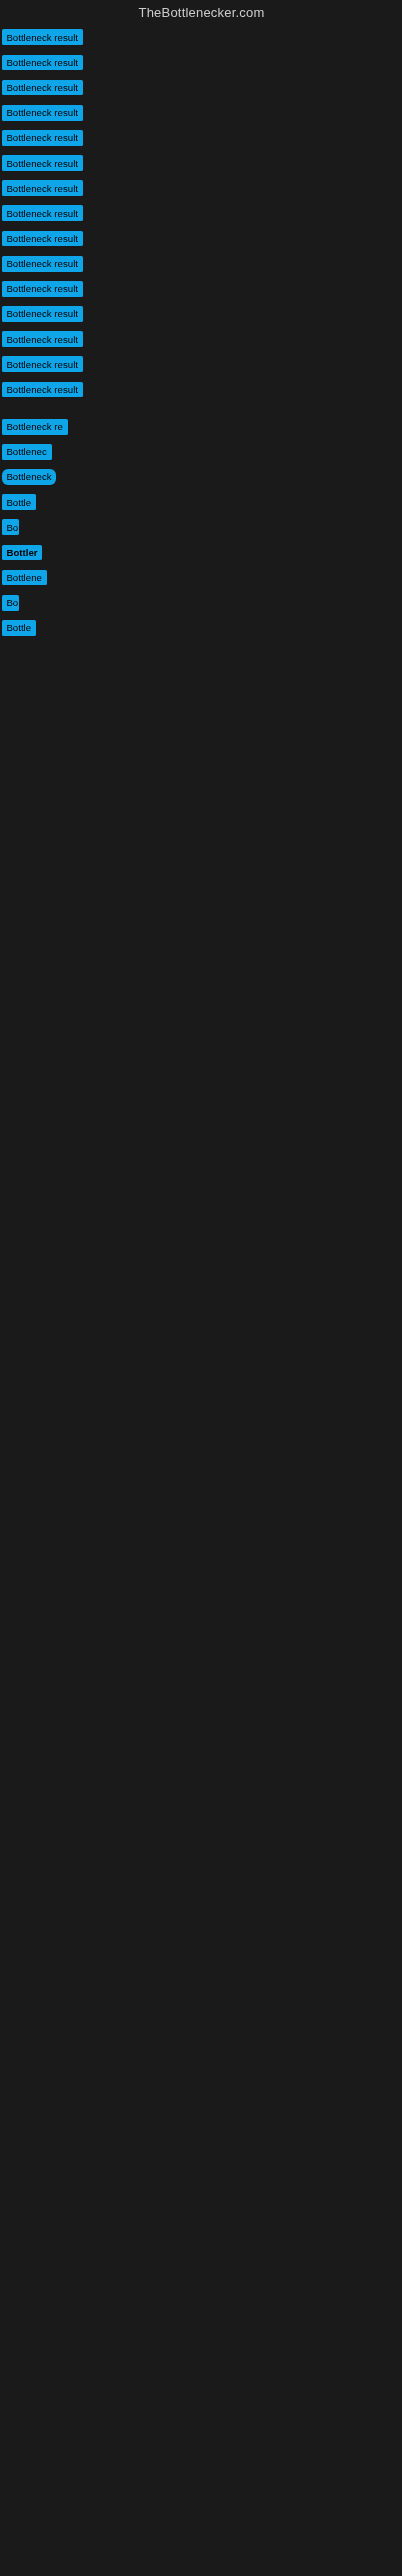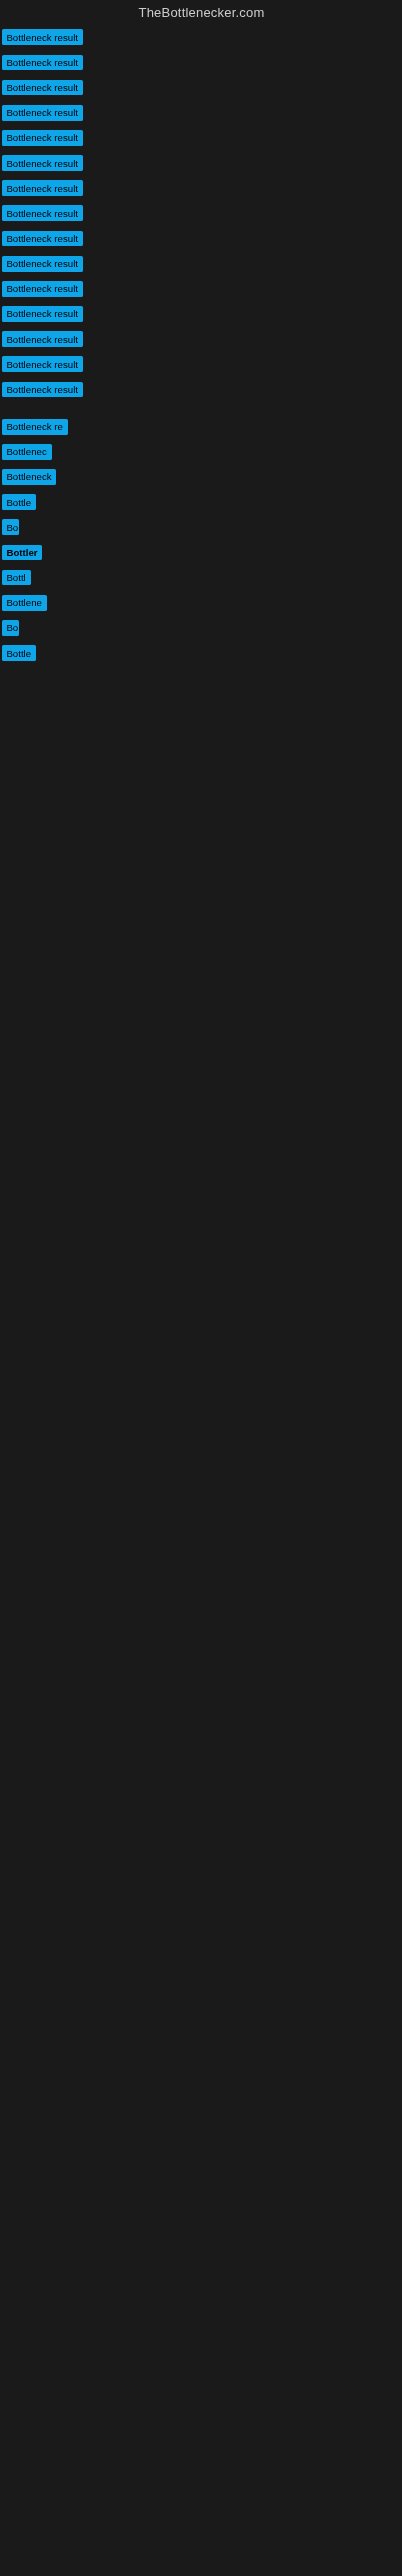--- a/index.html
+++ b/index.html
@@ -57,22 +57,21 @@
     <div class="bottleneck-item"><span class="bottleneck-badge" style="max-width: 93px;">Bottleneck result</span></div>
     <div class="bottleneck-item"><span class="bottleneck-badge" style="max-width: 93px;">Bottleneck result</span></div>
     <div class="bottleneck-item"><span class="bottleneck-badge" style="max-width: 93px;">Bottleneck result</span></div>
     <div class="bottleneck-item"><span class="bottleneck-badge" style="max-width: 93px;">Bottleneck result</span></div>
     <div class="bottleneck-item"><span class="bottleneck-badge" style="max-width: 93px;">Bottleneck result</span></div>
     <div class="bottleneck-item"><span class="bottleneck-badge" style="max-width: 93px;">Bottleneck result</span></div>
     <div class="bottleneck-item"><span class="bottleneck-badge" style="max-width: 93px;">Bottleneck result</span></div>
     <div class="bottleneck-item"><span class="bottleneck-badge" style="max-width: 93px;">Bottleneck result</span></div>
     <div class="bottleneck-item"><span class="bottleneck-badge" style="max-width: 71px; margin-top: 12px;">Bottleneck re</span></div>
     <div class="bottleneck-item"><span class="bottleneck-badge" style="max-width: 52px;">Bottlenec</span></div>
-    <div class="bottleneck-item"><span class="bottleneck-badge" style="max-width: 58px;">Bottleneck</span></div>
+    <div class="bottleneck-item"><span class="bottleneck-badge" style="max-width: 58px; border-radius: 6px;">Bottleneck</span></div>
     <div class="bottleneck-item"><span class="bottleneck-badge" style="max-width: 42px;">Bottle</span></div>
     <div class="bottleneck-item"><span class="bottleneck-badge" style="max-width: 17.7px;">Bo</span></div>
     <div class="bottleneck-item"><span class="bottleneck-badge" style="max-width: 44px; font-weight: bold;">Bottler</span></div>
-    <div class="bottleneck-item"><span class="bottleneck-badge" style="max-width: 35px;">Bottl</span></div>
     <div class="bottleneck-item"><span class="bottleneck-badge" style="max-width: 56px;">Bottlene</span></div>
     <div class="bottleneck-item"><span class="bottleneck-badge" style="max-width: 17.7px;">Bo</span></div>
     <div class="bottleneck-item"><span class="bottleneck-badge" style="max-width: 40px;">Bottle</span></div>
   </div>
 
 
 </body></html>

